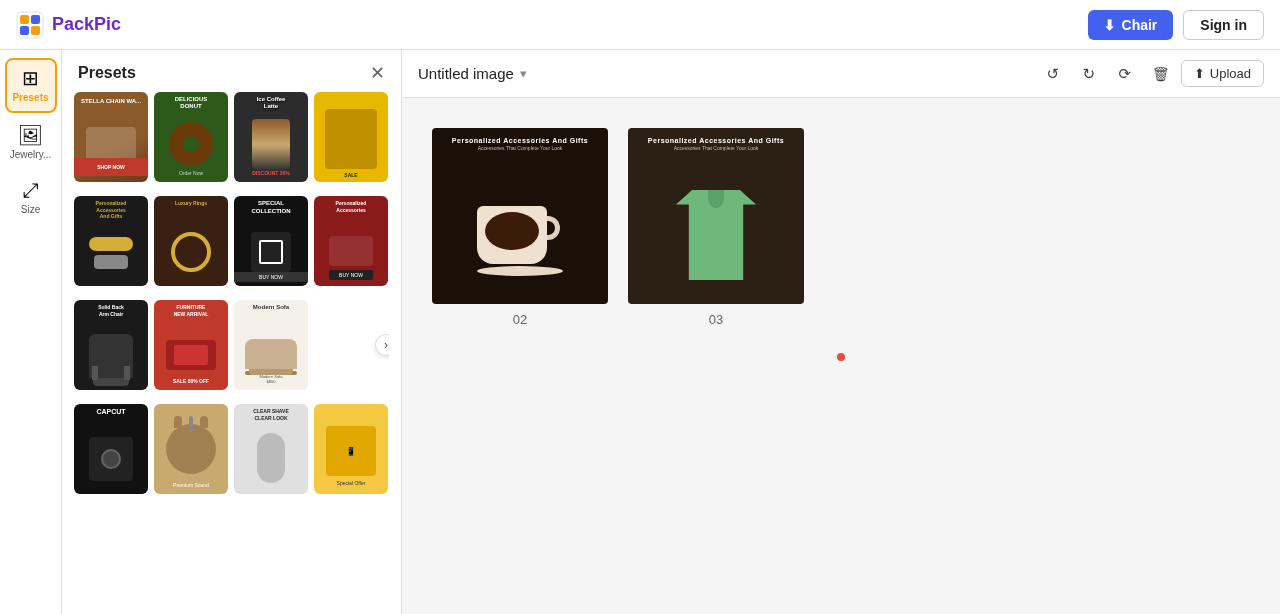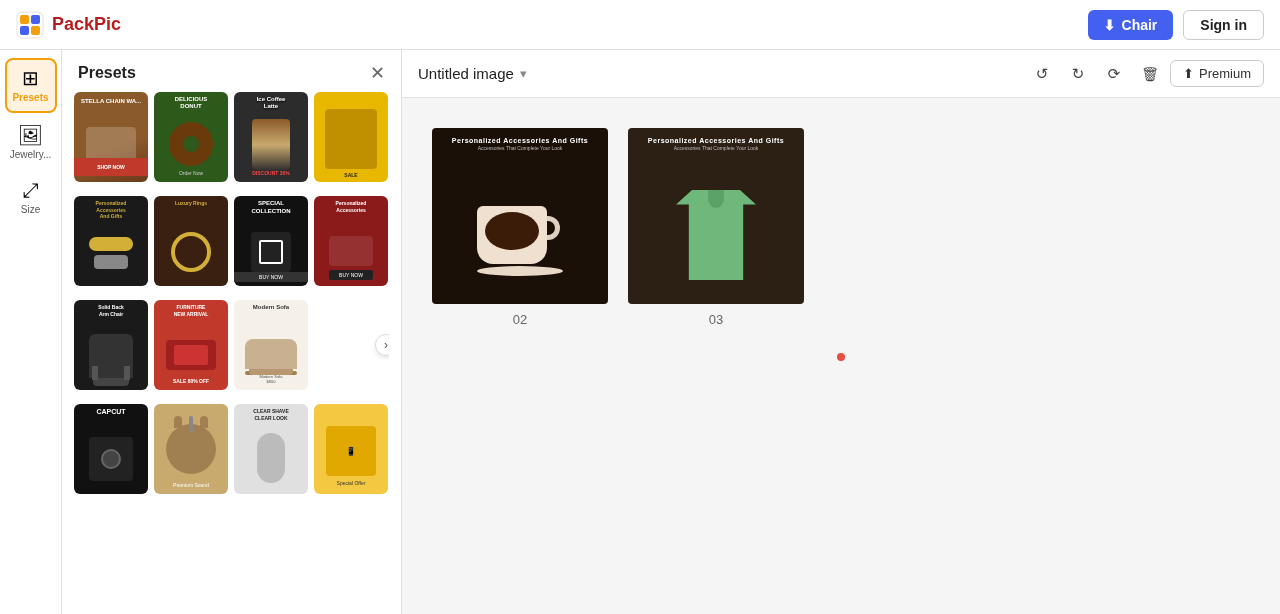--- a/index.html
+++ b/index.html
@@ -22,21 +22,21 @@
       align-items: center;
       gap: 8px;
     }
     .logo-icon {
       width: 28px;
       height: 28px;
     }
     .logo-text {
       font-size: 18px;
       font-weight: 700;
-      color: #b91c1c;
+      color: #6d28d9;
     }
     .topbar-actions {
       display: flex;
       align-items: center;
       gap: 10px;
     }
     .export-btn {
       background: #4361ee;
       color: #fff;
       border: none;
@@ -611,21 +611,21 @@
         <span class="canvas-title-text">Untitled image</span>
         <span class="canvas-title-chevron">▾</span>
       </div>
       <div class="canvas-actions">
         <button class="canvas-action-btn" title="Undo">↺</button>
         <button class="canvas-action-btn" title="Redo">↻</button>
         <button class="canvas-action-btn" title="Refresh">⟳</button>
         <button class="canvas-action-btn" title="Delete" style="font-size:14px;">🗑</button>
         <button class="upload-btn">
           <span>⬆</span>
-          <span>Premium</span>
+          <span>Upload</span>
         </button>
       </div>
     </div>
 
     <div class="canvas-content">
       <div class="canvas-cards-row">
 
 
         <div class="canvas-card">
           <div class="canvas-card-img card-02">

